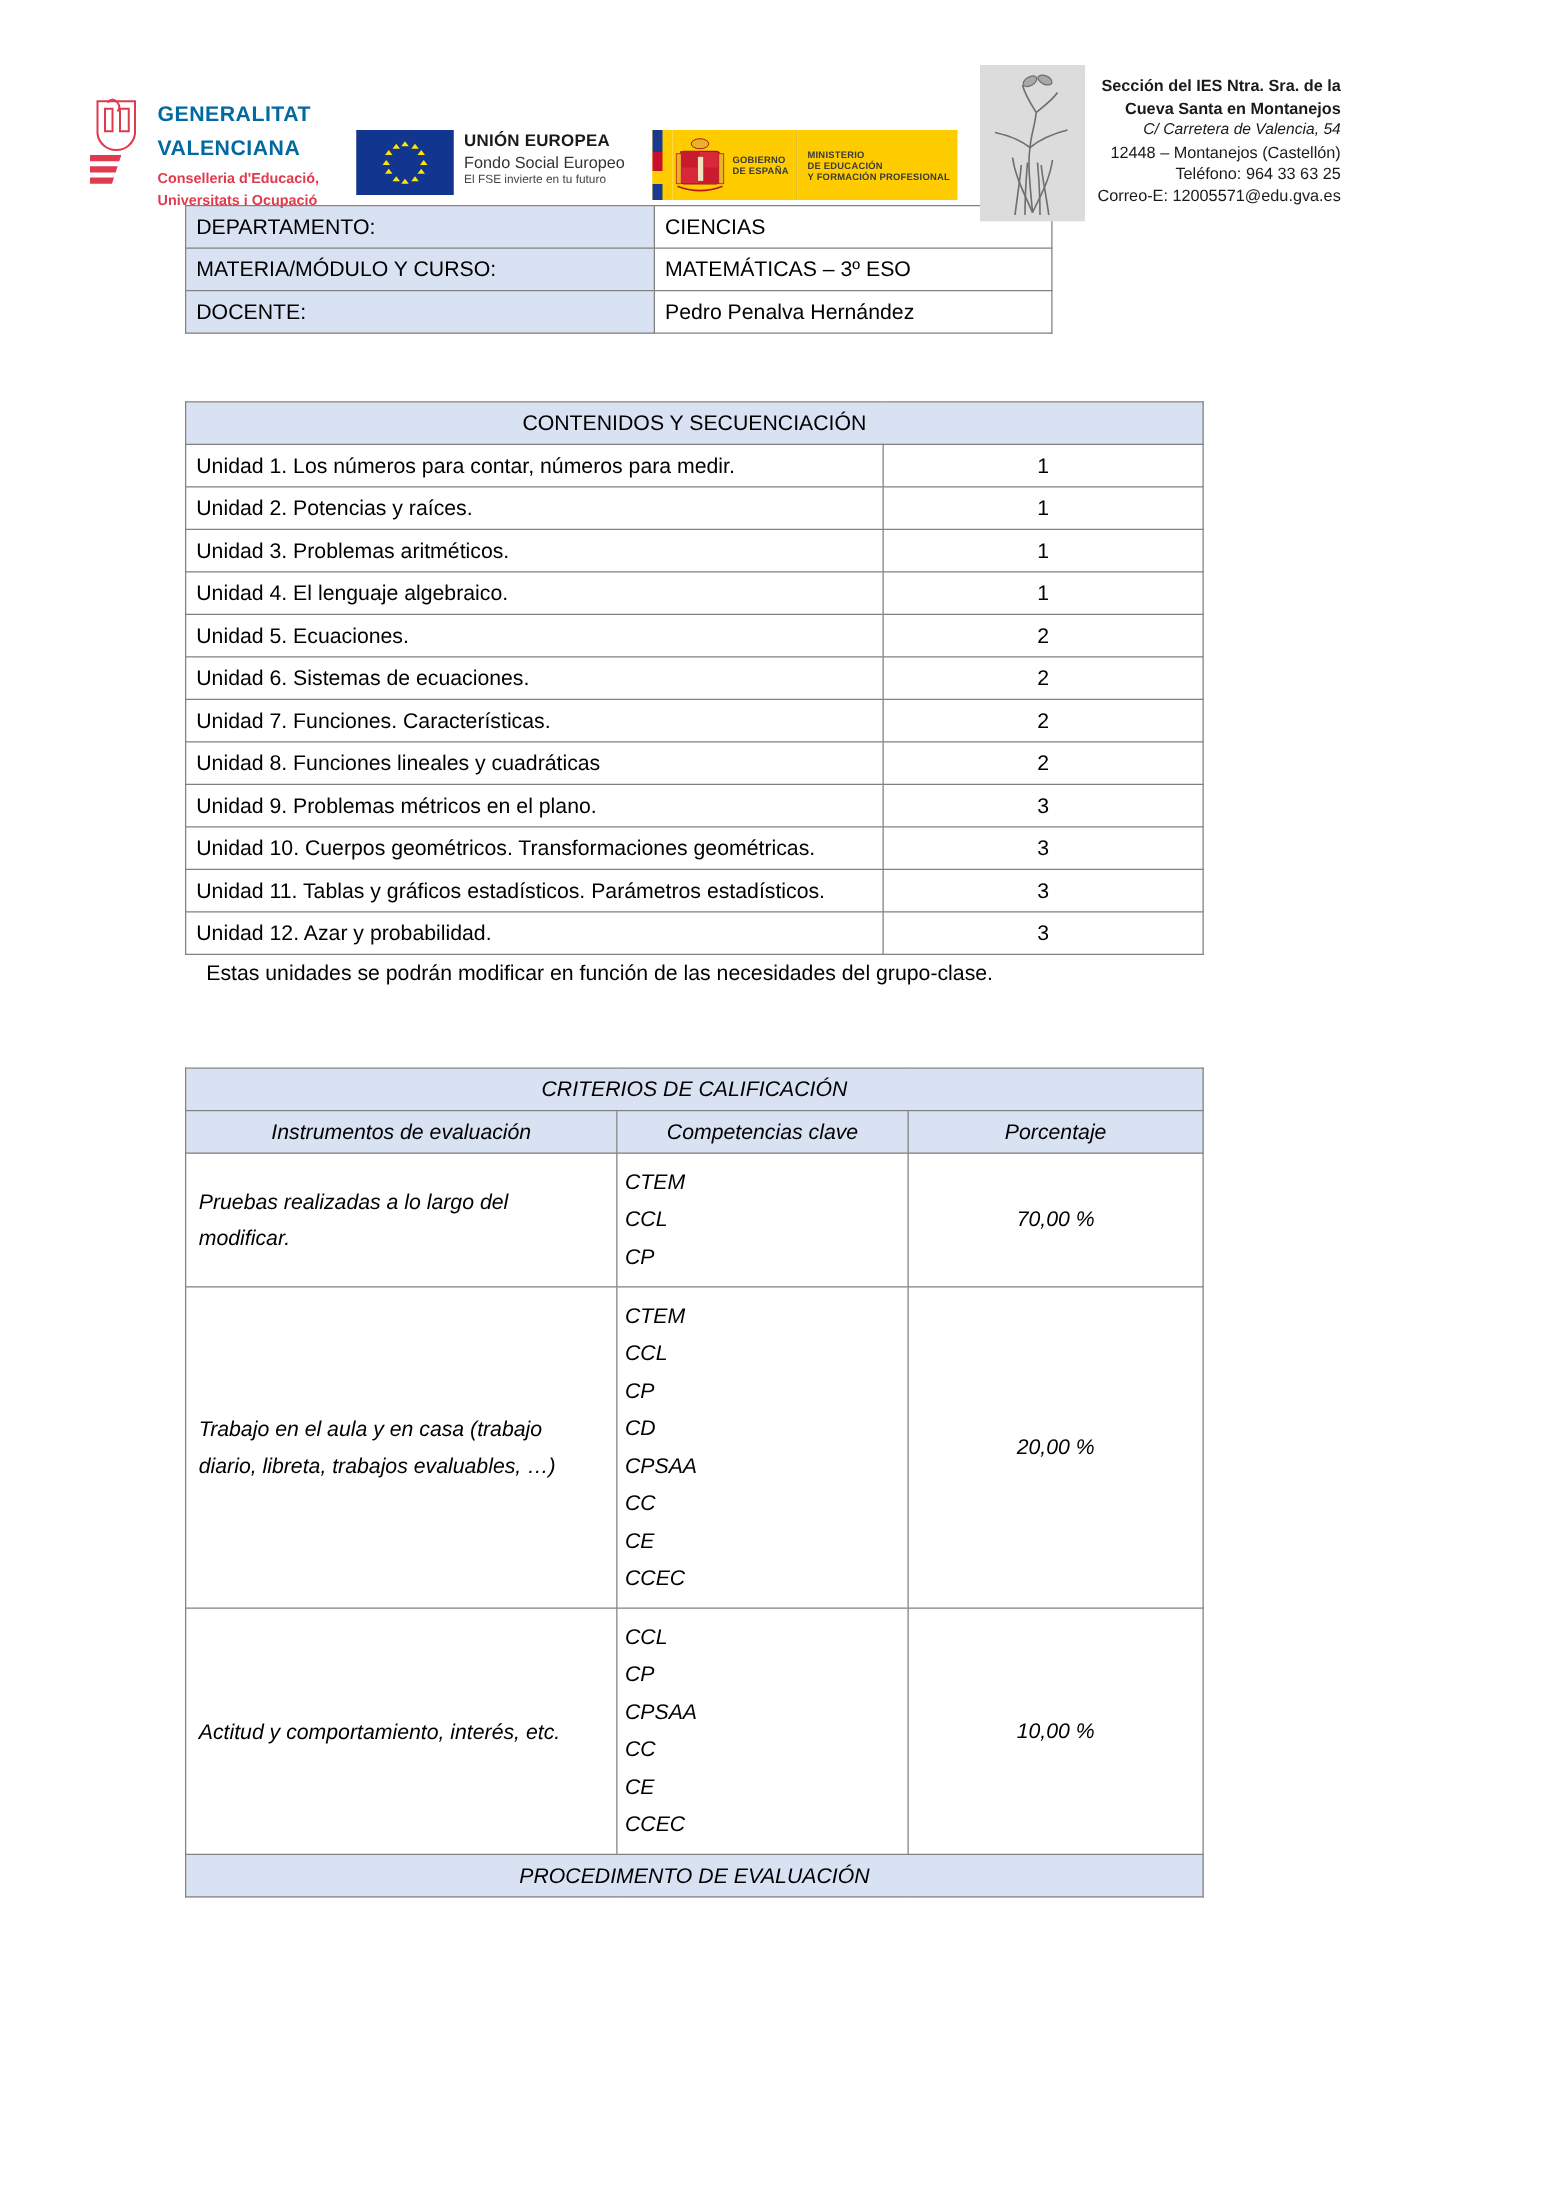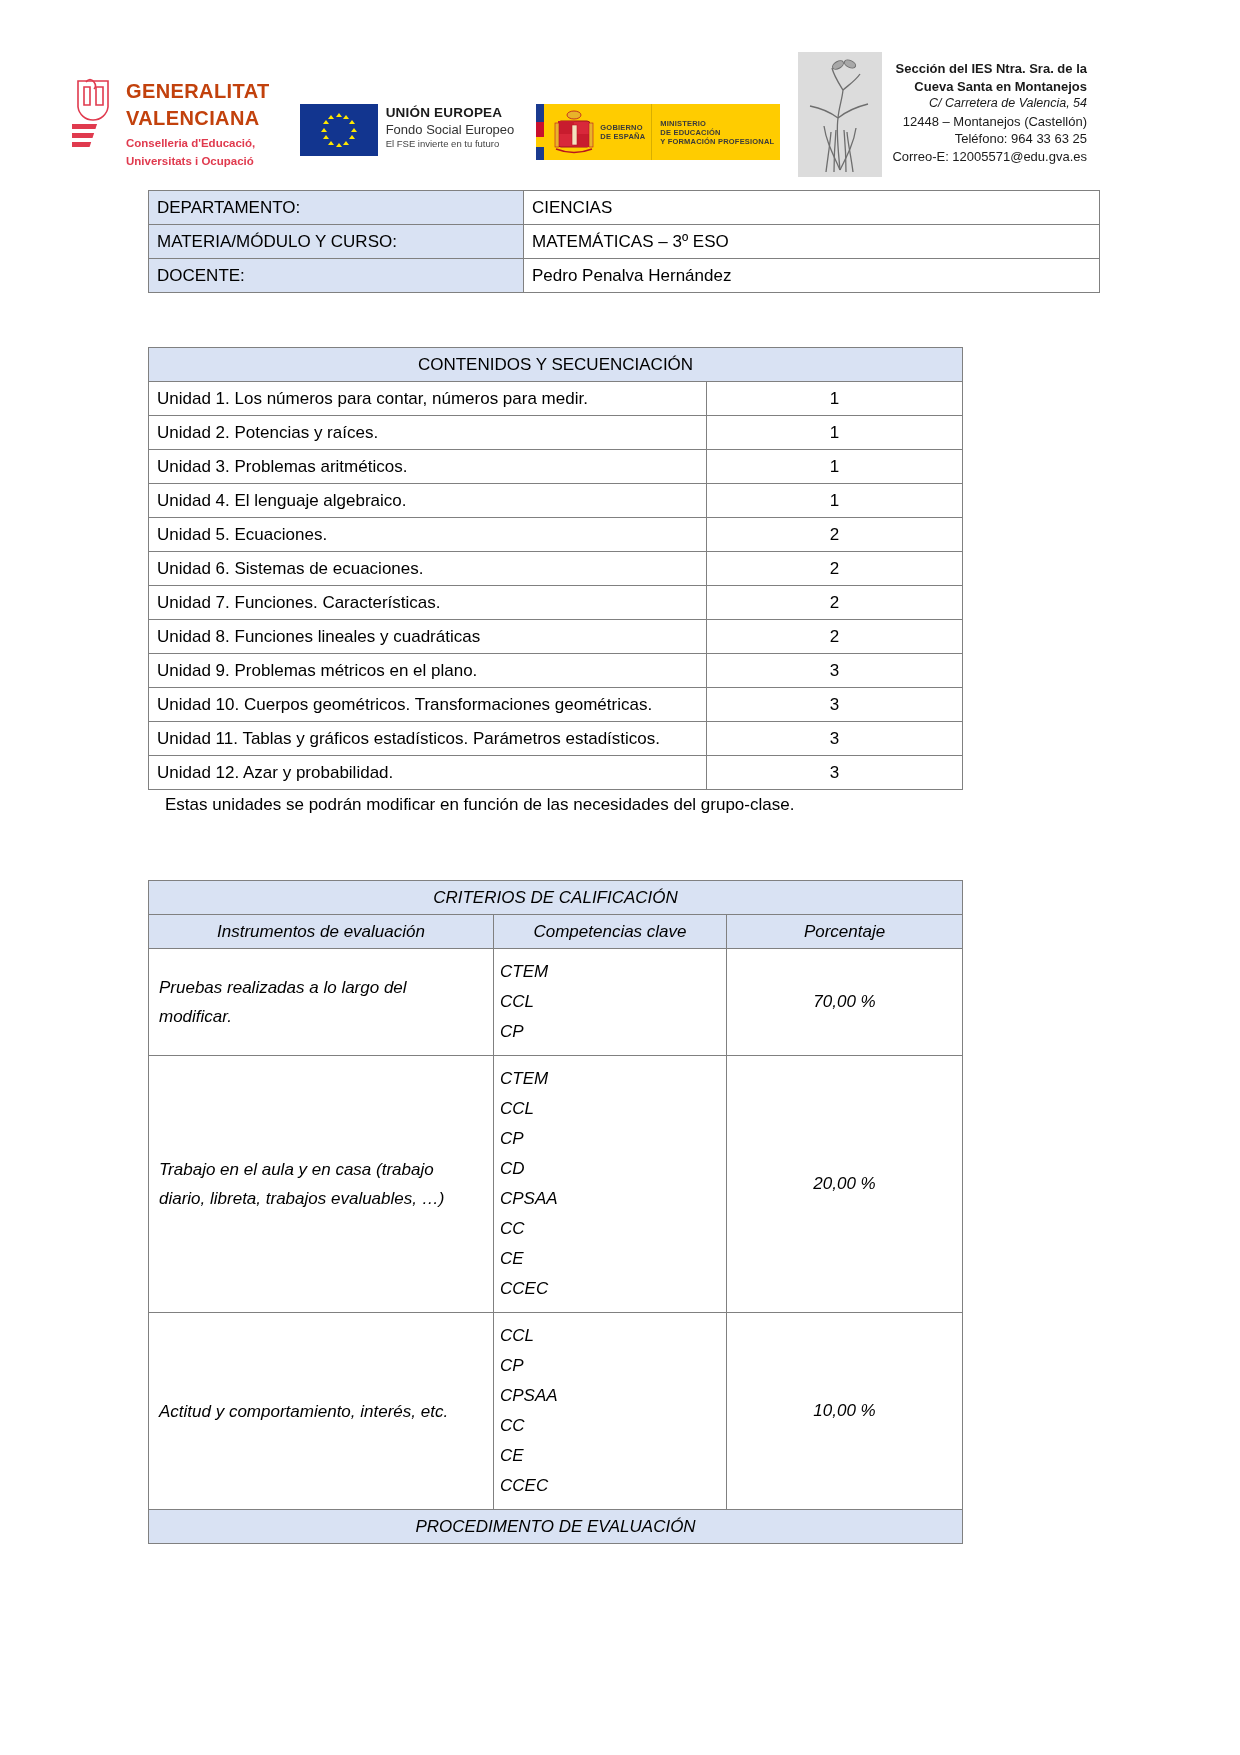--- a/index.html
+++ b/index.html
@@ -39,23 +39,23 @@
     gap: 10px;
     margin-top: 30px;
   }
   .gv-shield {
     width: 44px;
     height: 72px;
     position: relative;
   }
   .gv-text-block { line-height: 1; }
   .gv-line1, .gv-line2 {
-    color: #c2410c;
+    color: #0369a1;
     font-weight: bold;
-    font-size: 20px;
+    font-size: 17px;
     letter-spacing: 0.4px;
     line-height: 27px;
   }
   .gv-sub {
     color: #e03a4e;
     font-weight: bold;
     font-size: 11.5px;
     line-height: 14px;
     margin-top: 4px;
   }
@@ -147,21 +147,21 @@
     padding: 4px 8px;
     vertical-align: middle;
     font-weight: normal;
   }
   .hdr-fill { background: #d9e2f3; }
   .b { font-weight: bold; }
   .c { text-align: center; }
   .just { text-align: justify; text-align-last: left; }
 
   
-  #tbl-identification { width: 952px; margin-top: 50px; }
+  #tbl-identification { width: 694px; margin-top: 24px; }
   #tbl-identification td { height: 25px; }
   #tbl-identification .lbl { width: 358px; }
 
   
   #tbl-contents { width: 814px; margin-top: 54px; }
   #tbl-contents td { height: 25px; }
   #tbl-contents col.c1 { width: 558px; }
   #tbl-contents col.c2 { width: 256px; }
 
   .note {

